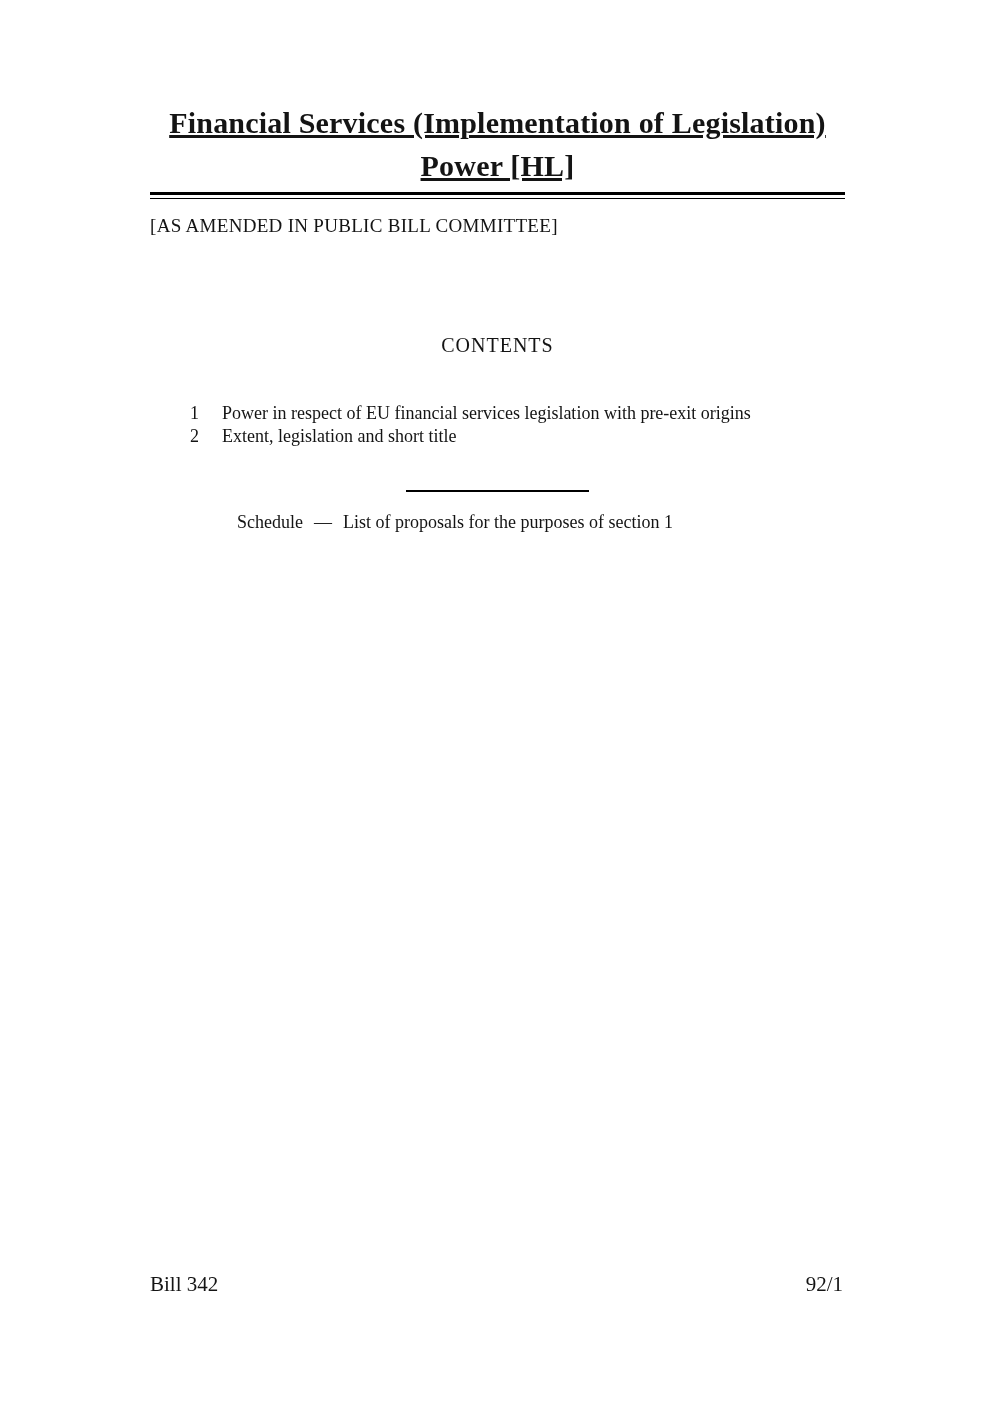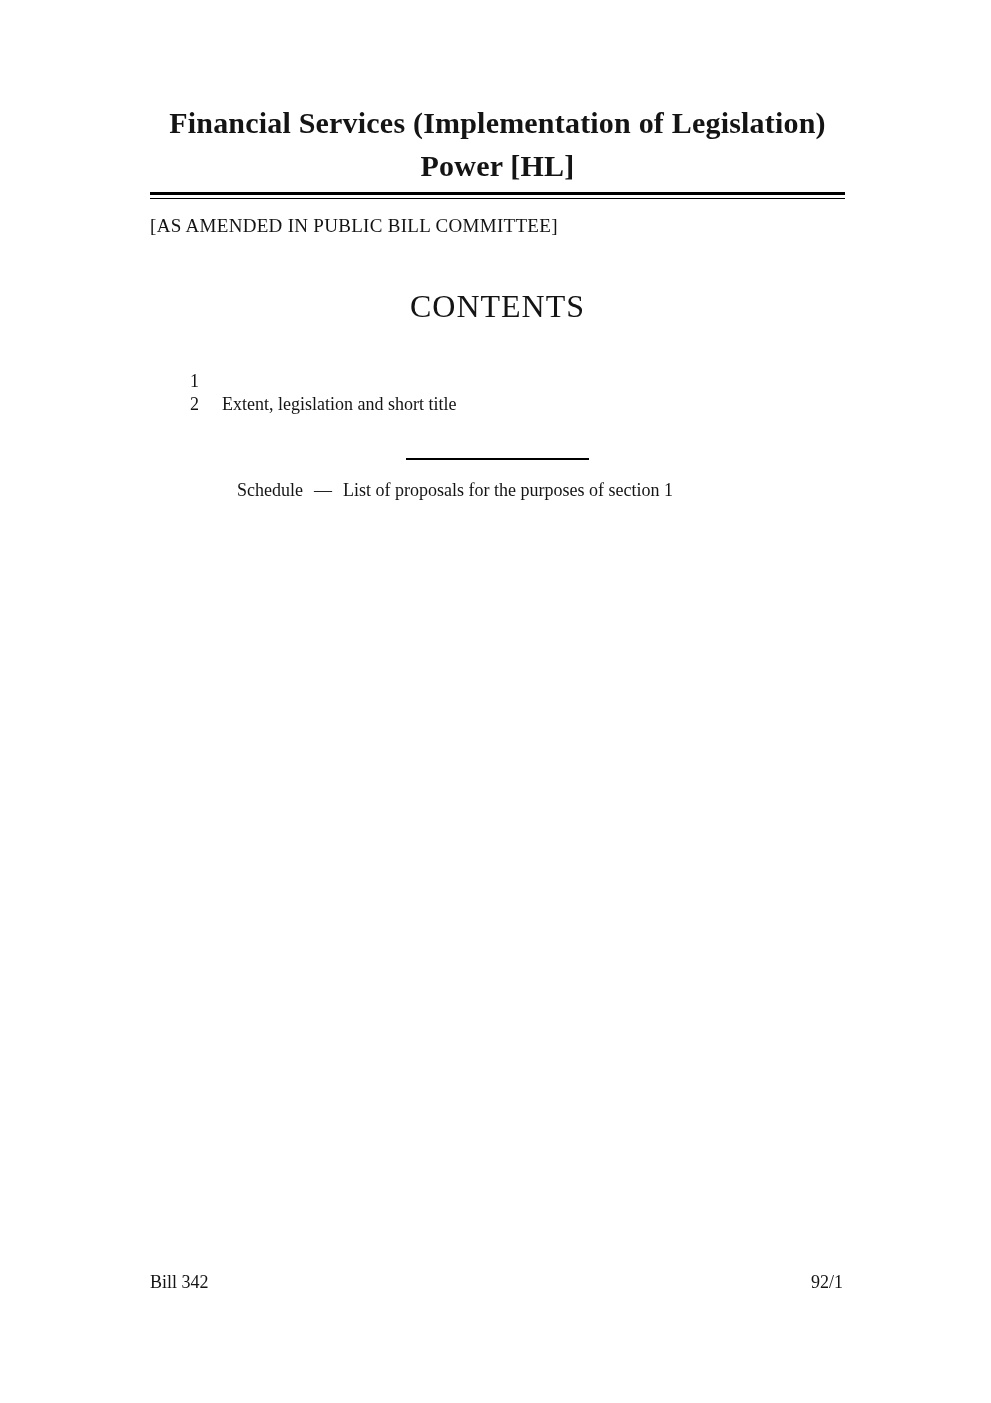--- a/index.html
+++ b/index.html
@@ -18,20 +18,21 @@
   .page {
     position: absolute;
     left: 150px;
     top: 0;
     width: 695px;
     height: 1403px;
   }
   .title-block {
     margin-top: 101px;
     text-align: center;
+    text-decoration: underline;
   }
   .title {
     font-size: 30px;
     font-weight: bold;
     line-height: 43px;
     margin: 0;
     white-space: nowrap;
     letter-spacing: 0.2px;
   }
   .double-rule {
@@ -41,23 +42,23 @@
     border-bottom: 1px solid #000000;
   }
   .subtitle {
     margin-top: 16px;
     text-align: left;
     font-size: 19px;
     letter-spacing: 0.3px;
     white-space: nowrap;
   }
   .contents-heading {
-    margin-top: 51px;
+    margin-top: 97px;
     text-align: center;
-    font-size: 32px;
+    font-size: 20px;
     font-weight: normal;
     letter-spacing: 1px;
   }
   .contents-list {
     margin-top: 45px;
     font-size: 18px;
     line-height: 22.5px;
   }
   .contents-row {
     display: flex;
@@ -89,21 +90,21 @@
     display: inline-block;
     margin: 0 11px;
   }
   .footer {
     position: absolute;
     left: 150px;
     width: 693px;
     top: 1272px;
     display: flex;
     justify-content: space-between;
-    font-size: 18px;
+    font-size: 21px;
   }
 </style>
 </head>
 <body>
 
 <div class="page">
 
   <div class="title-block">
     <h1 class="title">Financial Services (Implementation of Legislation)</h1>
     <h1 class="title">Power [HL]</h1>
@@ -111,20 +112,21 @@
 
   <div class="double-rule"></div>
 
   <div class="subtitle">[AS AMENDED IN PUBLIC BILL COMMITTEE]</div>
 
   <div class="contents-heading">CONTENTS</div>
 
   <div class="contents-list">
     <div class="contents-row">
       <span class="clause-number">1</span>
+      <span class="clause-text">Power in respect of EU financial services legislation with pre-exit origins</span>
     </div>
     <div class="contents-row">
       <span class="clause-number">2</span>
       <span class="clause-text">Extent, legislation and short title</span>
     </div>
   </div>
 
   <hr class="short-divider">
 
   <div class="schedule-row">

